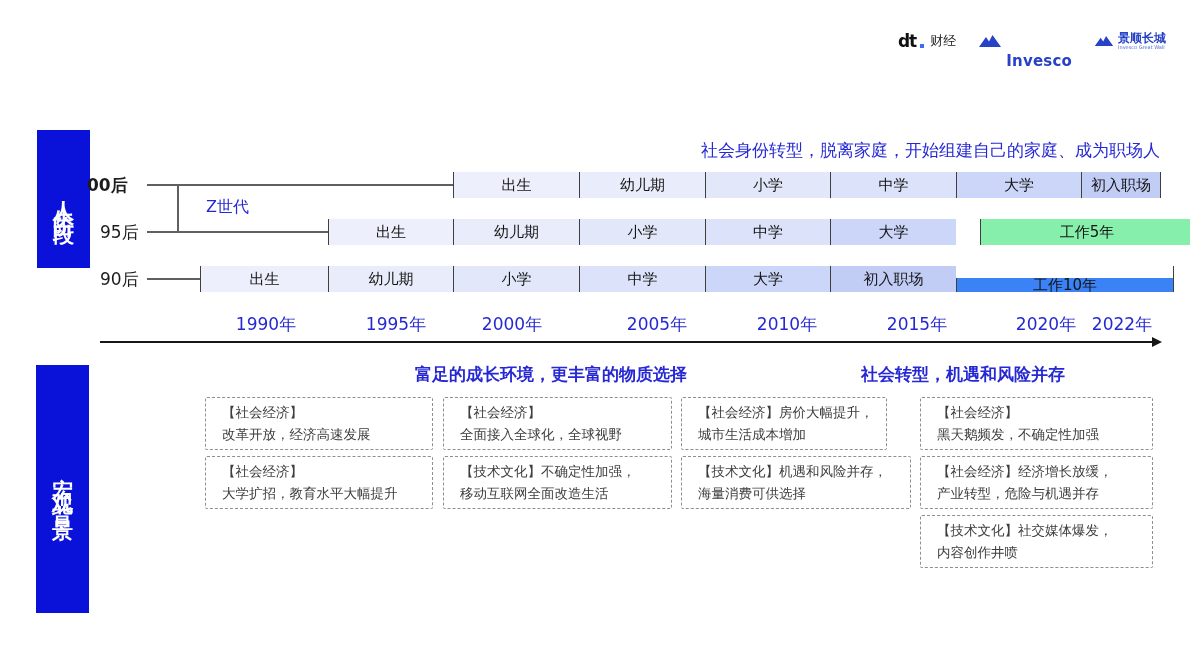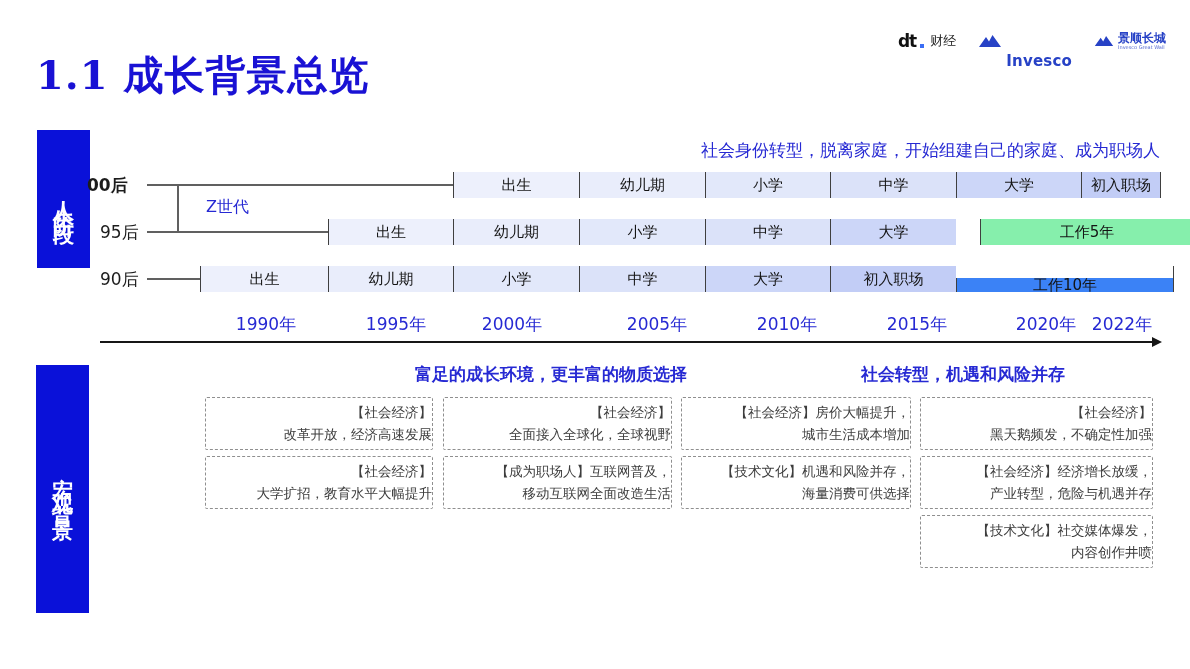--- a/index.html
+++ b/index.html
@@ -36,22 +36,22 @@
   .seg { border-left:1px solid #3f3f3f; display:flex; align-items:center; justify-content:center;
          font-size:15px; color:#141414; font-weight:500; white-space:nowrap; overflow:hidden; }
 
   .year-label { position:absolute; top:313px; transform:translateX(-50%); font-size:17px; }
   .axis-line { position:absolute; height:0; border-top:2px solid #161616; }
   .axis-arrow { position:absolute; width:0; height:0; border-left:10px solid #161616;
                 border-top:5px solid transparent; border-bottom:5px solid transparent; }
 
   .macro-header { position:absolute; top:363px; transform:translateX(-50%); font-size:17px; font-weight:700; white-space:nowrap; }
   .dash-box { position:absolute; border:1px dashed #8f8f8f; background:#fff; border-radius:2px;
-              display:flex; flex-direction:column; align-items:flex-end; justify-content:center;
-              text-align:center; font-size:13.5px; color:#3d3d3d; line-height:1.6; }
+              display:flex; flex-direction:column; align-items:flex-start; justify-content:center;
+              text-align:center; font-size:13.5px; color:#3d3d3d; line-height:1.6;padding-left:16px; }
 </style>
 </head>
 <body>
 
 <div id="slide">
 
   <div class="logo-bar">
     <div class="logo">
       <span class="dt-mark">dt</span>
         <span class="dt-dot"></span>
@@ -67,21 +67,20 @@
       <svg width="20" height="12" viewBox="0 0 24 14">
           <path d="M1 13 L8 3 L11 7.5 L14.5 1 L23 13 Z" class="mt-fill" fill="#2742c6"></path>
         </svg>
       <span class="igw-stack">
         <span class="igw-cn" style="color: rgb(39, 66, 198);">景顺长城</span>
         <span class="igw-en" style="color: rgb(39, 66, 198);">Invesco Great Wall</span>
       </span>
     </div>
   </div>
 
-  <div class="page-title" style="color: rgb(25, 17, 212);">1.1 成长背景总览</div>
 
   <div class="side-box" id="life-side" style="left: 37px; top: 130px; width: 53px; height: 138px; letter-spacing: 8px; background: rgb(10, 17, 217);">人生阶段</div>
   <div class="side-box" id="macro-side" style="left: 36px; top: 365px; width: 53px; height: 248px; letter-spacing: 14px; background: rgb(10, 17, 217);">宏观背景</div>
 
   <div class="annotation" style="color: rgb(38, 41, 211);">社会身份转型，脱离家庭，开始组建自己的家庭、成为职场人</div>
 
   <div class="genz" style="color: rgb(38, 41, 211);">Z世代</div>
 
   <div class="abs" id="canvas" style="left:0;top:0;width:1190px;height:669px;">
       <div class="gen-label" style="left: 87px; top: 174px; font-weight: bold;">00后</div>
@@ -134,24 +133,24 @@
       </div>
       <div class="dash-box" style="left: 205px; top: 456px; width: 228px; height: 53px;">
         <div>【社会经济】</div>
         <div>大学扩招，教育水平大幅提升</div>
       </div>
       <div class="dash-box" style="left: 443px; top: 397px; width: 229px; height: 53px;">
         <div>【社会经济】</div>
         <div>全面接入全球化，全球视野</div>
       </div>
       <div class="dash-box" style="left: 443px; top: 456px; width: 229px; height: 53px;">
-        <div>【成为职场人】互联网普及，</div>
+        <div>【技术文化】不确定性加强，</div>
         <div>移动互联网全面改造生活</div>
       </div>
-      <div class="dash-box" style="left: 681px; top: 397px; width: 230px; height: 53px;">
+      <div class="dash-box" style="left: 681px; top: 397px; width: 206px; height: 53px;">
         <div>【社会经济】房价大幅提升，</div>
         <div>城市生活成本增加</div>
       </div>
       <div class="dash-box" style="left: 681px; top: 456px; width: 230px; height: 53px;">
         <div>【技术文化】机遇和风险并存，</div>
         <div>海量消费可供选择</div>
       </div>
       <div class="dash-box" style="left: 920px; top: 397px; width: 233px; height: 53px;">
         <div>【社会经济】</div>
         <div>黑天鹅频发，不确定性加强</div>

